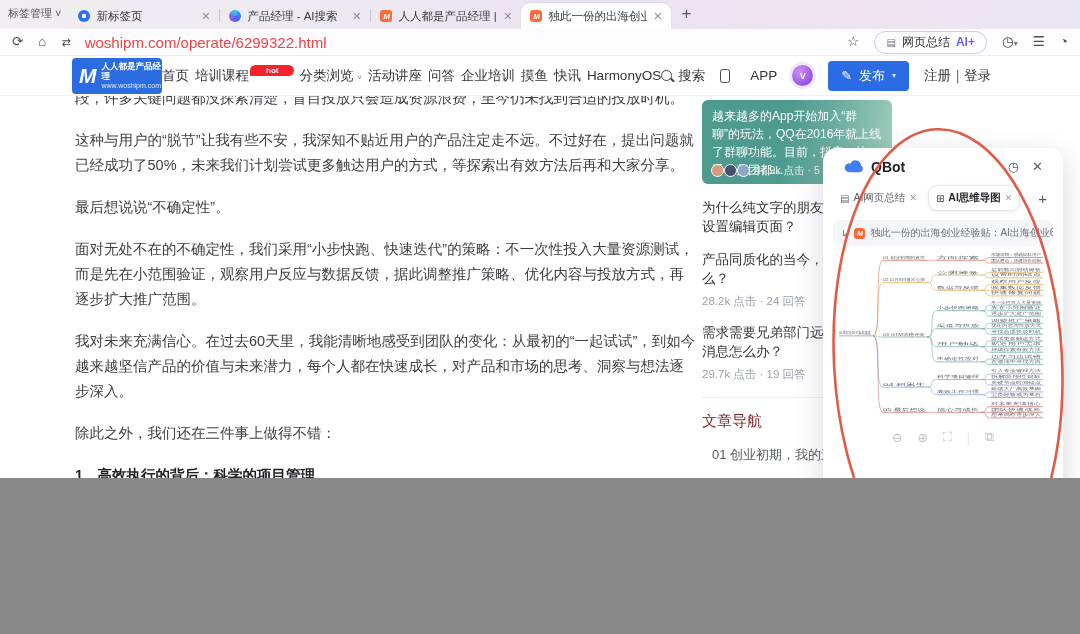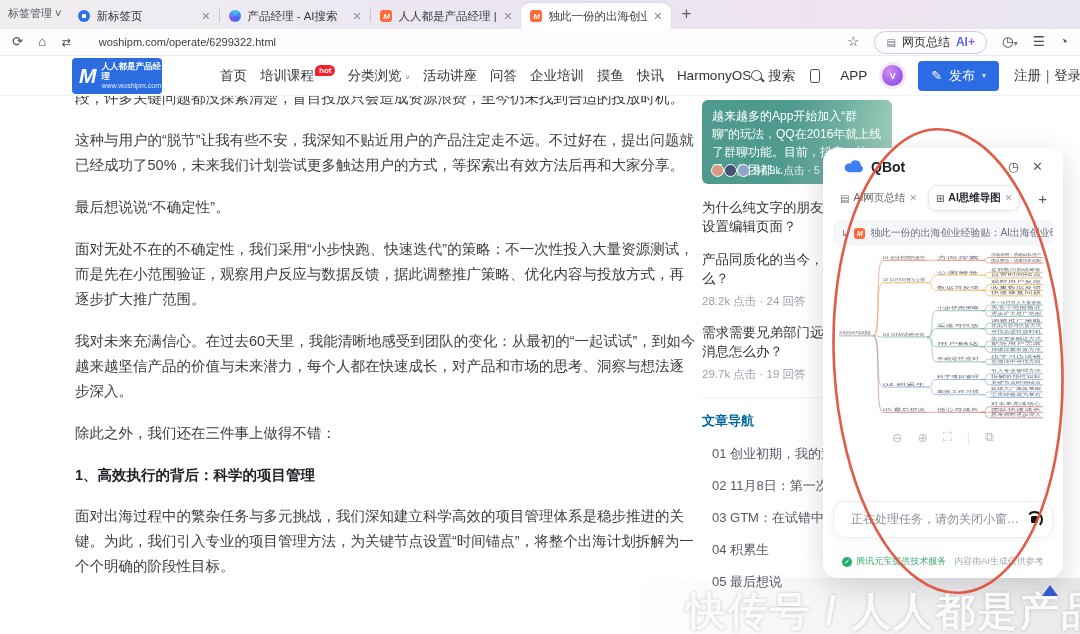--- a/index.html
+++ b/index.html
@@ -1,17 +1,17 @@
 <!DOCTYPE html>
 <html><head>
 <meta charset="utf-8">
 <style>
   *{margin:0;padding:0;box-sizing:border-box}
   body{font-family:"Liberation Sans","DejaVu Sans",sans-serif;background:#888}
-  .screen{position:relative;width:1080px;height:634px;background:#fff;overflow:hidden}
+  .screen{position:relative;width:1080px;height:478px;background:#fff;overflow:hidden}
 
   
   .tabstrip{position:absolute;left:0;top:0;width:1080px;height:29px;z-index:11;
     background:linear-gradient(90deg,#f0eef0,#eae4f2 55%,#eee3ee 80%,#e9e6f4);
     display:flex;align-items:flex-end;padding-left:6px}
   .tabmgr{font-size:11px;color:#55565e;margin:0 8px 8px 2px;white-space:nowrap}
   .tab{width:150px;height:26px;display:flex;align-items:center;gap:6px;padding:0 9px;
     font-size:11.5px;color:#3a3b42;border-radius:9px 9px 0 0;flex:0 0 auto}
   .tab.active{background:#fff;box-shadow:0 -1px 2px rgba(120,110,160,.12)}
   .tab .ttl{flex:1;overflow:hidden;white-space:nowrap}
@@ -20,38 +20,38 @@
   .newtab{font-size:17px;color:#5a5a64;margin:0 0 5px 10px}
   .fav{width:12px;height:12px;border-radius:50%;flex:0 0 auto}
   .fav-newtab{background:radial-gradient(circle at 50% 50%,#fff 0 24%,#2e6ef2 30%)}
   .fav-aisearch{background:conic-gradient(#37c4f0,#3b6cf0,#8a55ee,#37c4f0)}
   .fav-m{border-radius:3px;background:#ff6a3a;color:#fff;font-size:8px;font-weight:800;
     display:flex;align-items:center;justify-content:center;font-style:italic}
 
   .toolbar{position:absolute;left:0;top:29px;width:1080px;height:27px;background:#fdfcfe;z-index:11;
     display:flex;align-items:center;padding:0 12px;border-bottom:1px solid #edebf1}
   .tbico{color:#4c4d55;font-size:13.5px;margin-right:15px;line-height:1}
-  .url{font-size:11px;color:#404040;margin-left:20px}
+  .url{font-size:15px;color:#ef4444;margin-left:6px}
   .tb-right{margin-left:auto;display:flex;align-items:center;gap:15px}
   .sumpill{display:flex;align-items:center;gap:6px;border:1px solid #cfc8e8;border-radius:14px;
     padding:2px 11px;font-size:12px;color:#333}
   .aiplus{font-weight:800;background:linear-gradient(90deg,#3b6cf0,#9b4df0);
     -webkit-background-clip:text;background-clip:text;color:transparent;font-size:12px}
   .caret{font-size:8px;color:#777}
 
   
   .siteheader{position:absolute;left:0;top:56px;width:1080px;height:40px;background:#fff;z-index:10;
     display:flex;align-items:center;padding-left:72px;border-bottom:1px solid #f2f2f5}
   .logo{width:90px;height:36px;background:#2b6ce0;border-radius:4px;display:flex;align-items:center;
     gap:5px;padding:0 7px;color:#fff;flex:0 0 auto}
   .logo .m{font-size:21px;font-weight:800;font-style:italic;line-height:1}
   .logo .lt1{font-size:8.5px;font-weight:700;line-height:10px}
   .logo .lt2{font-size:7px;opacity:.85;line-height:9px}
-  .mainnav{display:flex;gap:13px;margin-left:58px;font-size:13.5px;color:#34353b;align-items:center;white-space:nowrap}
-  .hotbadge{background:#f5222d;color:#fff;font-size:8px;border-radius:7px 7px 7px 1px;padding:1px 4px;
+  .mainnav{display:flex;gap:6px;font-size:13.5px;color:#34353b;align-items:center;white-space:nowrap}
+  .hotbadge{background:#f5222d;color:#fff;font-size:8px;border-radius:7px 7px 7px 1px;padding:1px 16px;
     position:relative;top:-7px;left:1px;font-weight:700}
   .hdr-right{margin-left:auto;margin-right:152px;display:flex;align-items:center;gap:15px;font-size:13.5px;color:#34353b;white-space:nowrap}
   .mag{width:11px;height:11px;border:1.6px solid #46474d;border-radius:50%;position:relative;display:inline-block}
   .mag::after{content:'';position:absolute;width:5px;height:1.6px;background:#46474d;transform:rotate(45deg);right:-4px;bottom:-1px}
   .phone{width:10px;height:14px;border:1.5px solid #46474d;border-radius:2.5px;display:inline-block}
   .vip{width:21px;height:21px;border-radius:50%;background:radial-gradient(circle at 35% 30%,#cf8df2,#7b3fe4);
     box-shadow:0 0 0 3px #f3e7fb;color:#fff;font-size:9px;font-weight:800;display:flex;align-items:center;justify-content:center}
   .pubbtn{background:#2b6ce5;color:#fff;border-radius:4px;font-size:13px;padding:6px 13px;
     display:flex;gap:7px;align-items:center}
 
@@ -67,21 +67,21 @@
   .featured{height:84px;border-radius:6px;color:#fff;font-size:12px;line-height:18px;padding:7px 10px;
     position:relative;overflow:hidden;
     background:linear-gradient(100deg,#4f9a8e 45%,#6fb0a0 70%,#a3cfbd)}
   .fstats{position:absolute;left:9px;bottom:5px;display:flex;align-items:center;gap:5px;font-size:10.5px;color:#ecf7f2}
   .av{width:13px;height:13px;border-radius:50%;border:1px solid #fff;margin-left:-5px}
   .av:first-child{margin-left:0}
   .qa{margin-top:14px}
   .qt{font-size:13.5px;color:#33343a;line-height:19px}
   .qstats{font-size:11.5px;color:#9aa0aa;margin-top:6px}
   .divider{height:1px;background:#f0f0f3;margin:15px 0 14px}
-  .artnav-title{font-size:13px;font-weight:700;color:#0369a1;margin:2px 0 15px}
+  .artnav-title{font-size:15px;font-weight:400;color:#7f1d1d;margin:2px 0 15px}
   .artnav-item{font-size:13px;color:#565a63;margin:0 0 14px 10px;white-space:nowrap;overflow:hidden;position:relative}
 
   
   .qbot{position:absolute;left:823px;top:148px;width:240px;height:430px;background:#fff;border-radius:14px;
     box-shadow:0 8px 28px rgba(60,60,95,.20);z-index:20;display:flex;flex-direction:column}
   .qhead{display:flex;align-items:flex-start;padding:11px 20px 5px}
   .qtitle{font-weight:800;font-size:14px;color:#1e2026;margin-left:6px}
   .qhicons{margin-left:auto;display:flex;gap:13px;color:#5b5d66;font-size:13px}
   .qtabs{display:flex;align-items:center;padding:5px 10px 3px;gap:4px}
   .qtab{display:flex;align-items:center;gap:4px;font-size:10.5px;color:#5c5f6a;padding:5px 7px;border-radius:9px;white-space:nowrap}

